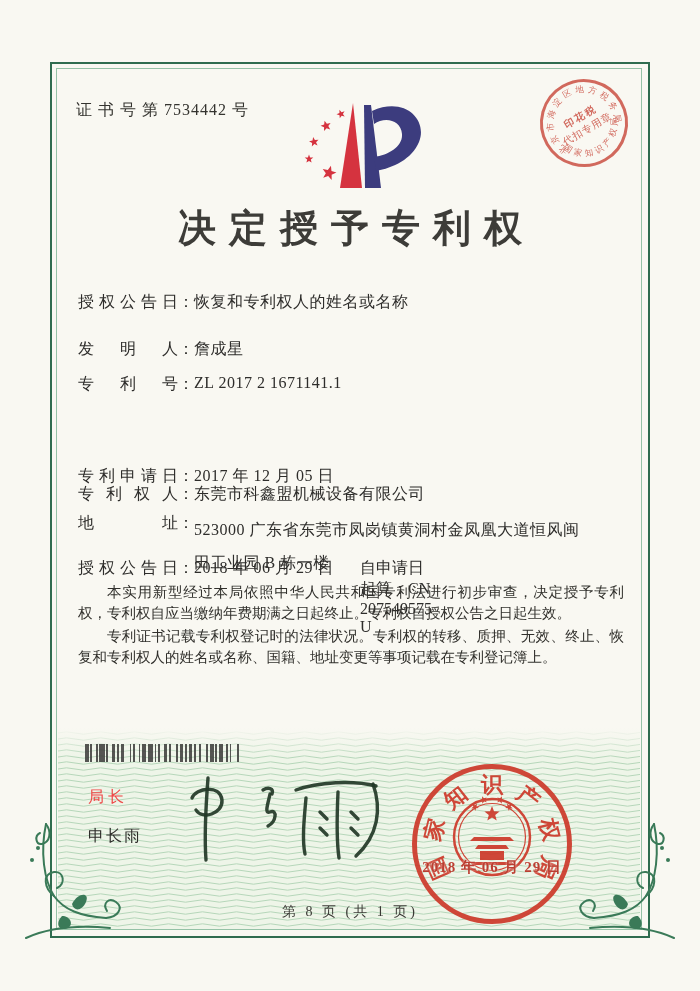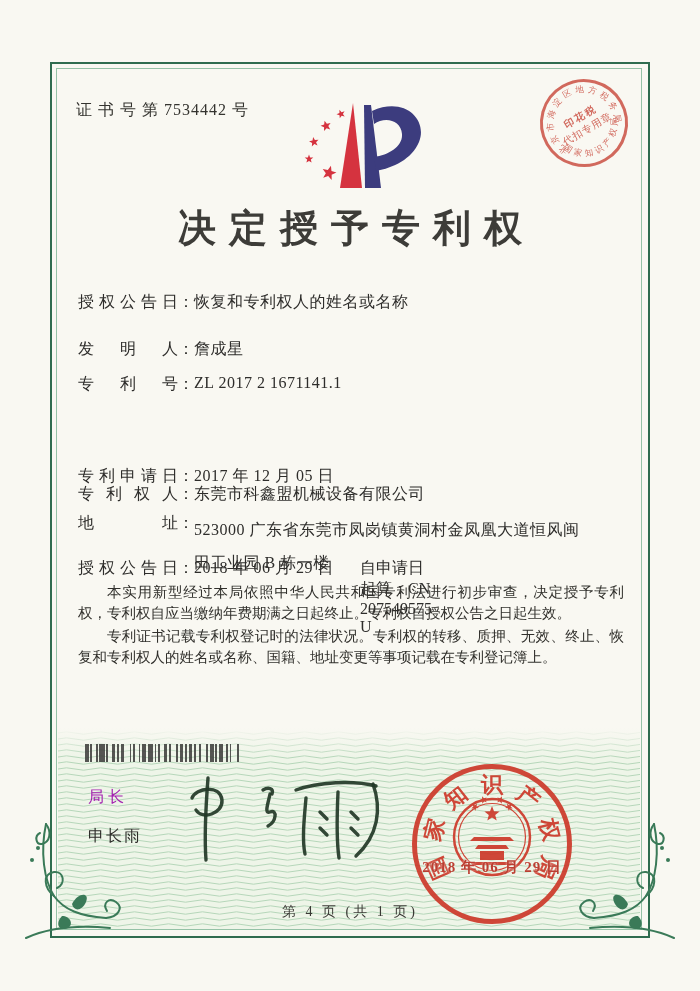--- a/index.html
+++ b/index.html
@@ -33,21 +33,21 @@
   .frow .val{vertical-align:top;letter-spacing:.5px;}
   .frow .val.wrap{display:inline-block;width:398px;line-height:33px;}
   .r1{top:2px;} .r2{top:49px;} .r3{top:84px;} .r4{top:138px;margin-top:38px;} .r5{top:194px;} .r6{top:223px;} .r7{top:268px;}
   .pair2{position:absolute;left:282px;top:0;}
 
   .paras{position:absolute;left:78px;top:582px;width:546px;}
   .paras p{margin:0 0 3px;font-size:14.5px;line-height:20.5px;text-indent:2em;text-align:justify;color:#31302c;}
 
   .barcode{position:absolute;left:85px;top:744px;height:18px;font-size:0;opacity:.85;}
 
-  .director-title{position:absolute;left:88px;top:787px;font-size:16px;letter-spacing:4px;color:#a21caf;}
+  .director-title{position:absolute;left:88px;top:787px;font-size:16px;letter-spacing:4px;color:#ef4444;}
   .director-name{position:absolute;left:88px;top:826px;font-size:16px;letter-spacing:2px;color:#2d2c29;}
   .signature{position:absolute;left:168px;top:764px;width:235px;height:105px;}
   .signature path{stroke:#223726;stroke-width:3.4;fill:none;stroke-linecap:round;opacity:.92;}
 
   .seal{position:absolute;left:410px;top:762px;width:164px;height:164px;color:#cd3a2b;opacity:.93;}
   .seal-ring{position:absolute;inset:2px;border:5px solid #cd3a2b;border-radius:50%;}
   .seal-rim{position:absolute;inset:0;}
   .emblem{position:absolute;left:50%;top:46%;width:96px;height:96px;transform:translate(-50%,-50%);}
   .emblem .st{stroke:#cd3a2b;fill:none;}
   .emblem .fl{fill:#cd3a2b;}
@@ -225,15 +225,15 @@
       <path class="st" d="M34,82 q14,8 28,0" stroke-width="2"></path>
     <polygon points="48.0,17.0 50.0,22.3 55.6,22.5 51.2,26.0 52.7,31.5 48.0,28.4 43.3,31.5 44.8,26.0 40.4,22.5 46.0,22.3" fill="#cd3a2b"></polygon>
         <polygon points="31.0,14.0 32.0,16.6 34.8,16.8 32.6,18.5 33.4,21.2 31.0,19.7 28.6,21.2 29.4,18.5 27.2,16.8 30.0,16.6" fill="#cd3a2b" transform="rotate(-40 31 18)"></polygon>
         <polygon points="39.5,7.0 40.5,9.6 43.3,9.8 41.1,11.5 41.9,14.2 39.5,12.7 37.1,14.2 37.9,11.5 35.7,9.8 38.5,9.6" fill="#cd3a2b" transform="rotate(-20 39.5 11)"></polygon>
         <polygon points="56.5,7.0 57.5,9.6 60.3,9.8 58.1,11.5 58.9,14.2 56.5,12.7 54.1,14.2 54.9,11.5 52.7,9.8 55.5,9.6" fill="#cd3a2b" transform="rotate(20 56.5 11)"></polygon>
         <polygon points="65.0,14.0 66.0,16.6 68.8,16.8 66.6,18.5 67.4,21.2 65.0,19.7 62.6,21.2 63.4,18.5 61.2,16.8 64.0,16.6" fill="#cd3a2b" transform="rotate(40 65 18)"></polygon>
       </svg>
     <div class="seal-date">2018 年 06 月 29 日</div>
   </div>
 
-  <div class="footer">第 4 页 (共 1 页)</div>
+  <div class="footer">第 8 页 (共 1 页)</div>
 
 </div>
 
 </body></html>

